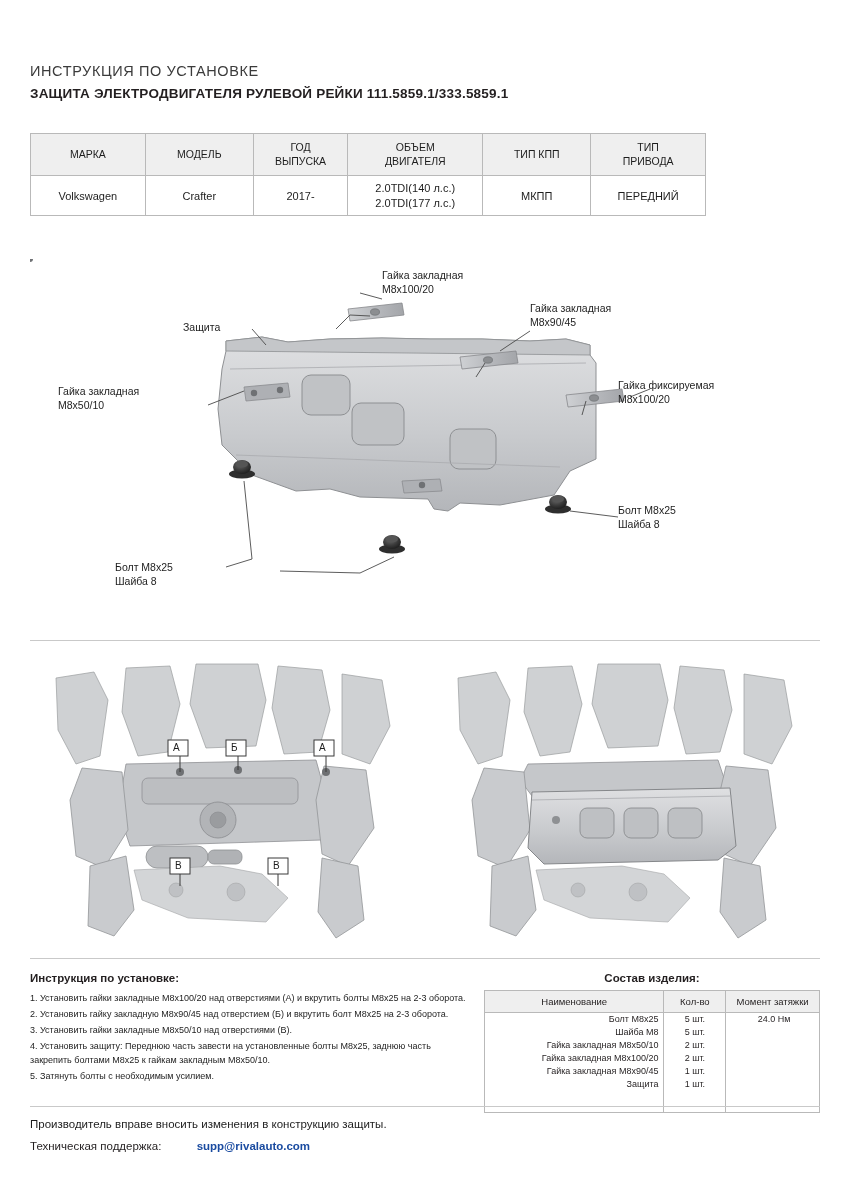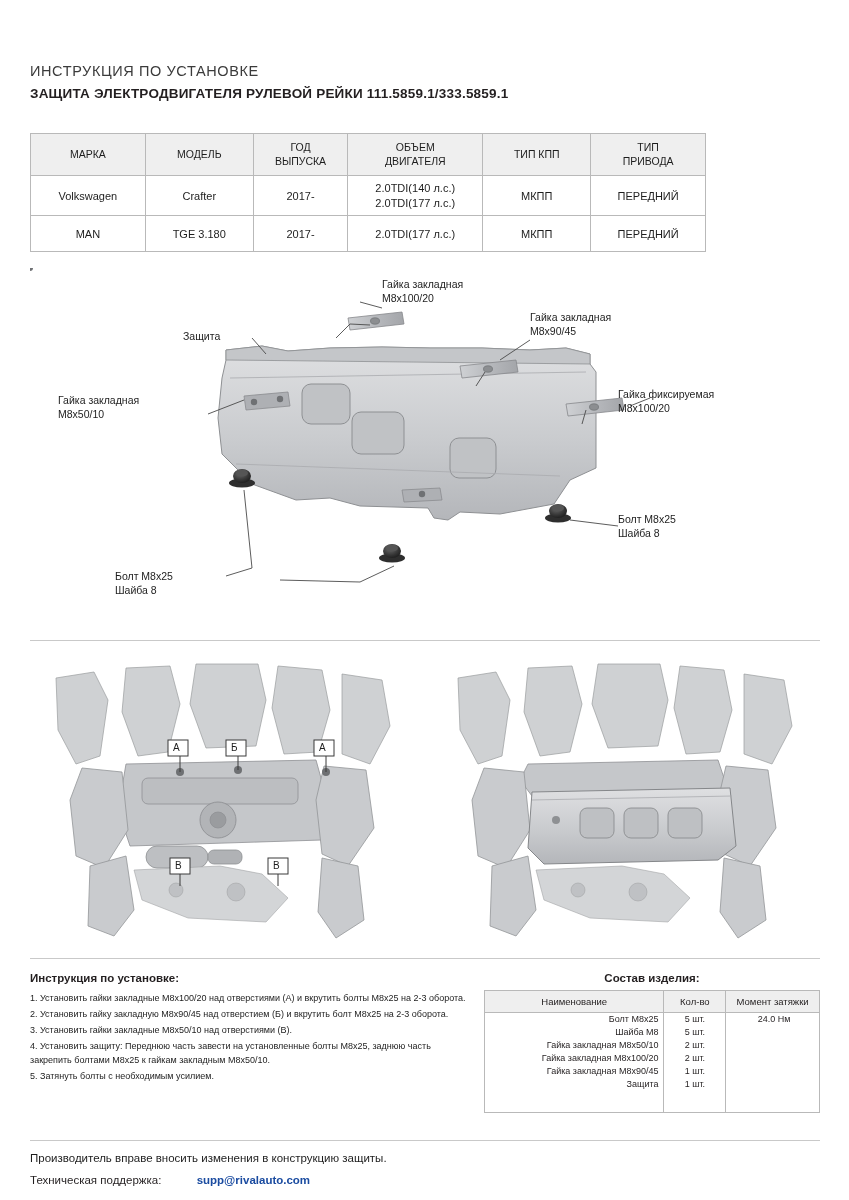--- a/index.html
+++ b/index.html
@@ -39,21 +39,21 @@
   .spec tbody td { height:36px; color:#1d1d1d; font-size:11px; }
   .spec tbody tr:first-child td { height:40px; }
   .spec .two-line { line-height:1.35; }
   .c1 { width:17%; } .c2 { width:16%; } .c3 { width:14%; }
   .c4 { width:20%; } .c5 { width:16%; } .c6 { width:17%; }
 
   
   .rule { position:absolute; left:30px; width:790px; height:1px; background:#c9c9c9; }
 
   
-  .draw { position:absolute; left:30px; top:268px; width:790px; height:370px; }
+  .draw { position:absolute; left:30px; top:259px; width:790px; height:370px; }
 
   .lbl { position:absolute; font-size:10.5px; line-height:1.3; color:#1d1d1d; white-space:nowrap; }
 
   
   .photos { position:absolute; left:30px; top:660px; width:790px; height:290px; }
   .photo { position:absolute; top:0; width:383px; height:290px; overflow:hidden; }
   .photo.left { left:0; }
   .photo.right { left:402px; }
 
   
@@ -76,21 +76,21 @@
     border-left:1px solid #b9b9b9; border-right:1px solid #b9b9b9;
     height:13px; padding:0 5px; font-size:9px;
   }
   table.parts tr.last td { border-bottom:1px solid #b9b9b9; }
   table.parts td.name { text-align:right; width:180px; }
   table.parts td.qty { text-align:center; width:62px; }
   table.parts td.torq { text-align:center; width:94px; padding-left:8px; }
   table.parts td.pad { height:22px; }
 
   
-  .footer { position:absolute; left:30px; top:1152px; width:790px; font-size:11.5px; }
+  .footer { position:absolute; left:30px; top:1118px; width:790px; font-size:11.5px; }
   .footer .rule-top { position:absolute; left:0; top:-12px; width:790px; height:1px; background:#c9c9c9; }
   .footer .l1 { color:#1d1d1d; }
   .footer .l2 { margin-top:10px; }
   .footer .l2 a { color:#1a4ba0; font-weight:bold; text-decoration:none;margin-left:32px; }
 </style>
 </head>
 <body>
 
 <div class="page">
 
@@ -127,28 +127,20 @@
     </thead>
     <tbody>
       <tr>
         <td>Volkswagen</td>
         <td>Crafter</td>
         <td>2017-</td>
         <td class="two-line">
           <div>2.0TDI(140 л.с.)</div>
           <div>2.0TDI(177 л.с.)</div>
         </td>
-        <td>МКПП</td>
-        <td>ПЕРЕДНИЙ</td>
-      </tr>
-      <tr>
-        <td>MAN</td>
-        <td>TGE 3.180</td>
-        <td>2017-</td>
-        <td>2.0TDI(177 л.с.)</td>
         <td>МКПП</td>
         <td>ПЕРЕДНИЙ</td>
       </tr>
     </tbody>
   </table>
 
   <div class="draw">
     <svg width="790" height="370" viewBox="0 0 790 370">
       <defs>
         <linearGradient id="plateGrad" x1="0" y1="0" x2="0" y2="1">

